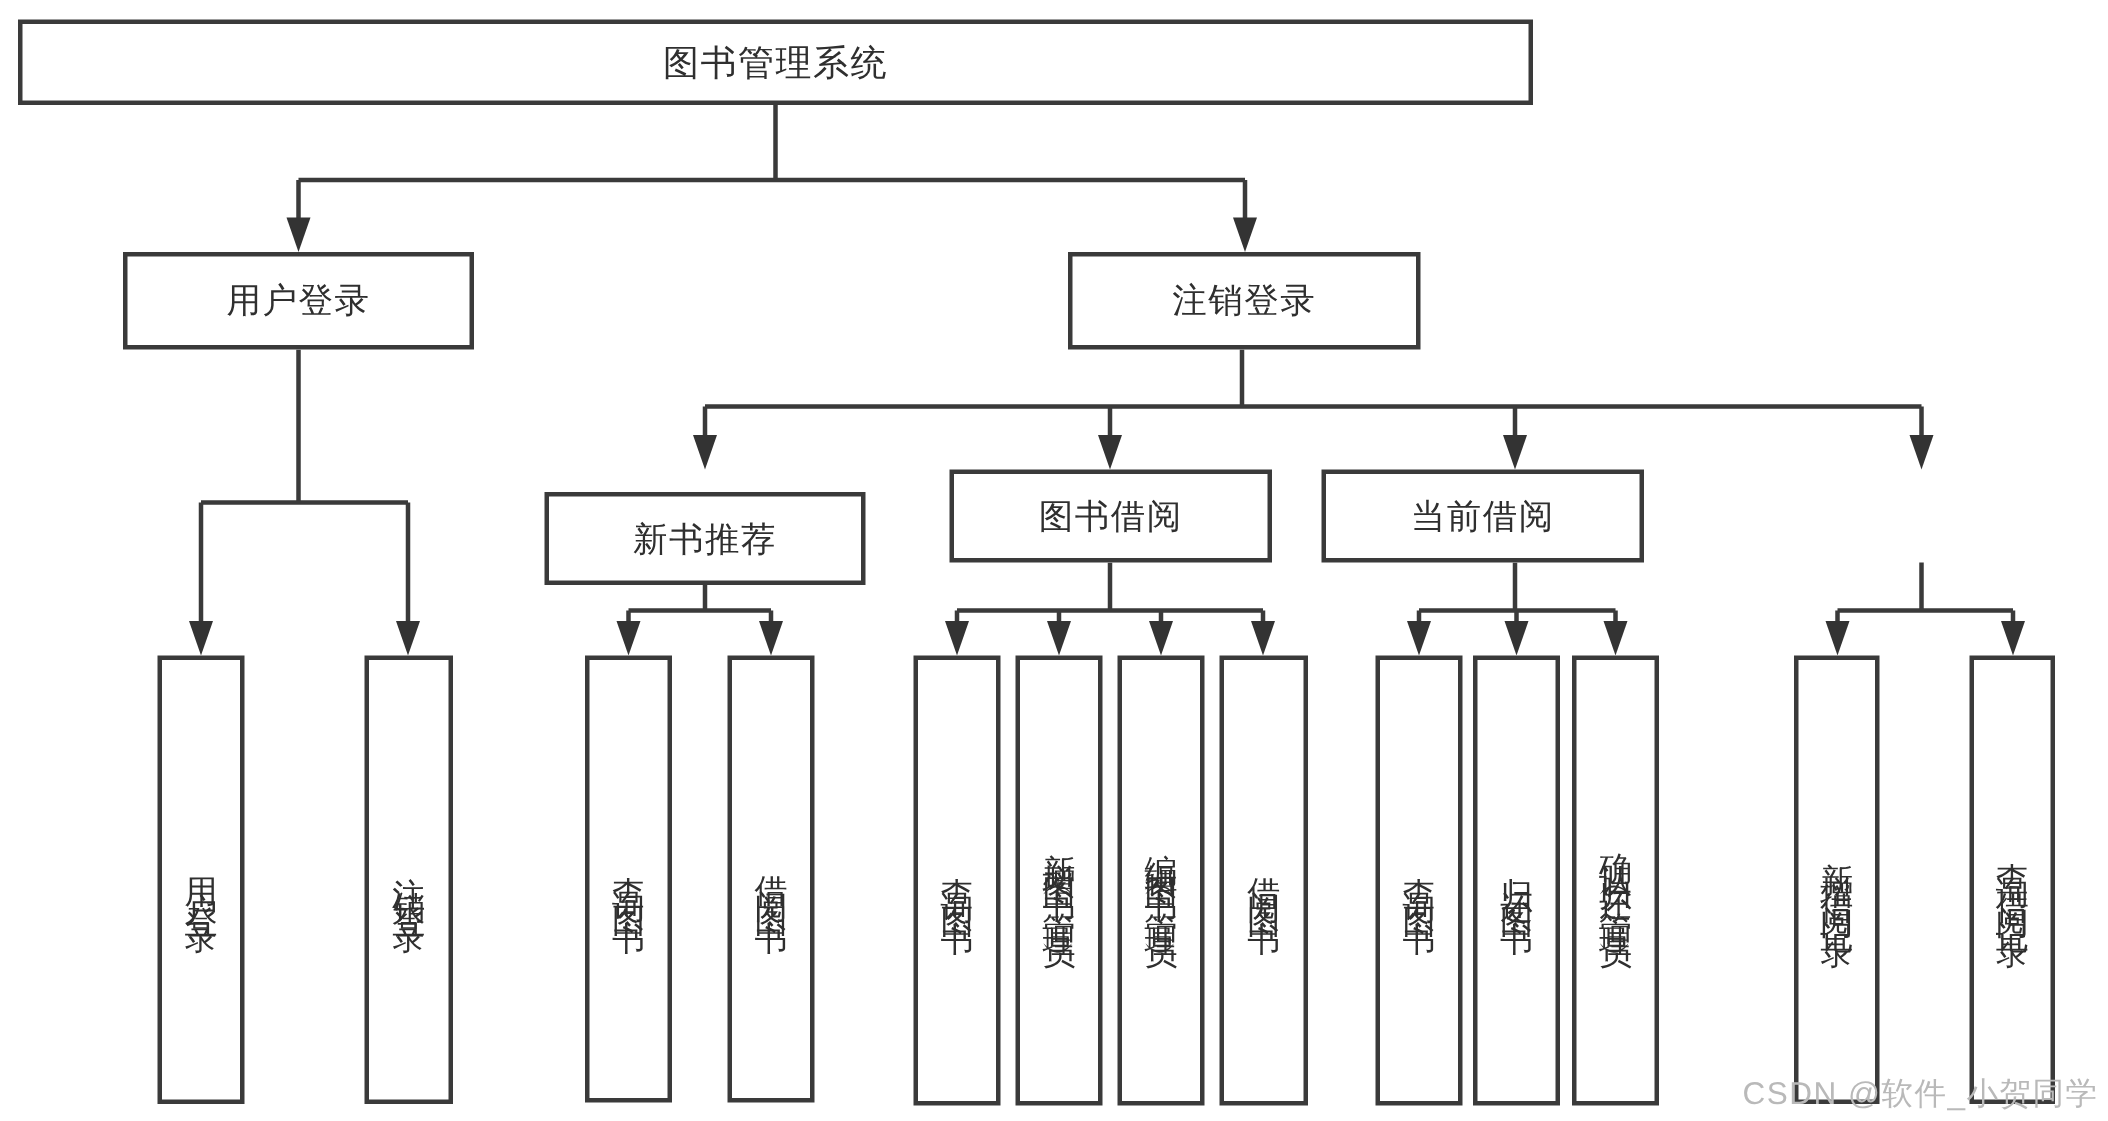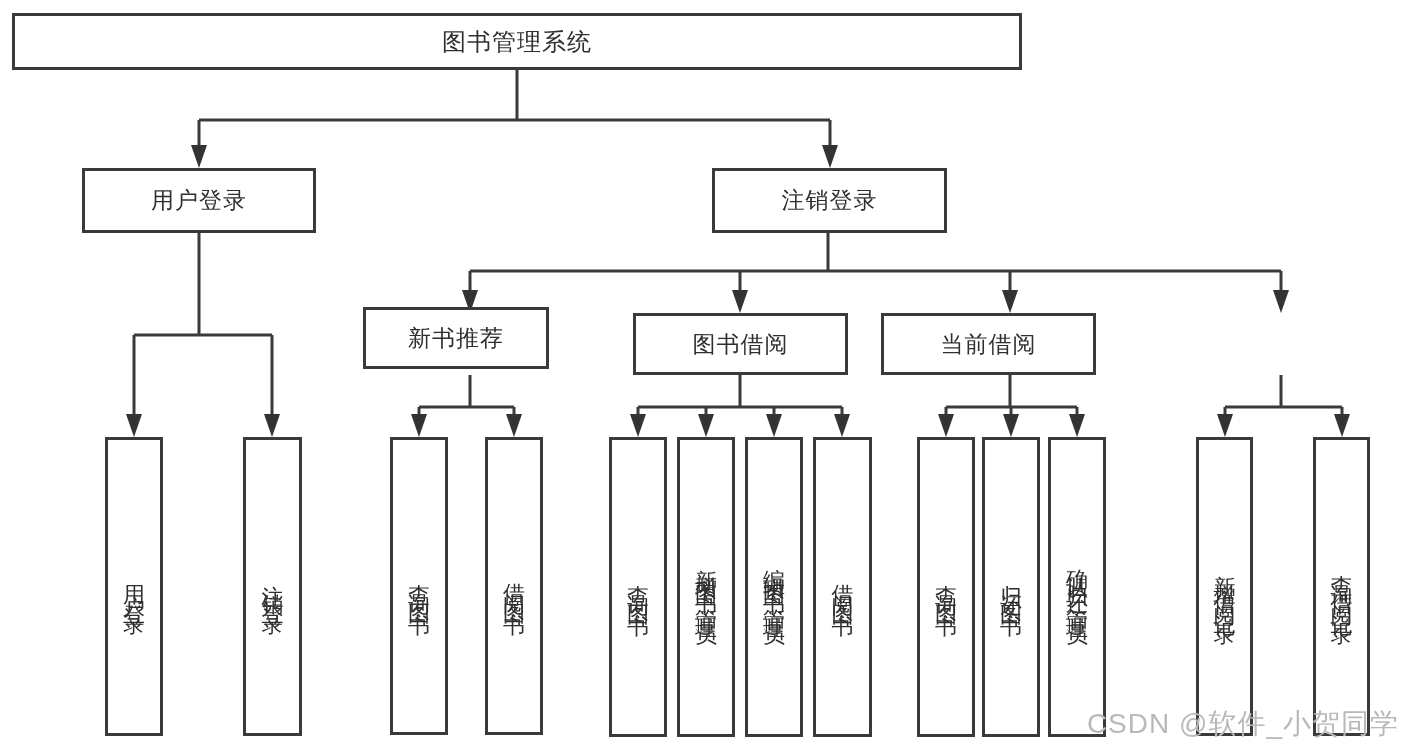--- a/index.html
+++ b/index.html
@@ -56,21 +56,21 @@
     letter-spacing: 10px;
     line-height: 1;
   }
   .box.v .label.tight {
     letter-spacing: 8px;
   }
   .watermark {
     position: absolute;
     right: 6px;
     bottom: 4px;
-    font-size: 28px;
+    font-size: 21px;
     letter-spacing: 1px;
     color: #b9b9b9;
     white-space: nowrap;
     z-index: 5;
   }
 </style>
 </head>
 <body>
 
 <div class="stage">
@@ -115,21 +115,21 @@
     <span class="label">图书管理系统</span>
   </div>
 
   <div class="box h" style="left:82px; top:168px; width:234px; height:65px">
     <span class="label">用户登录</span>
   </div>
   <div class="box h" style="left:712px; top:168px; width:235px; height:65px">
     <span class="label">注销登录</span>
   </div>
 
-  <div class="box h" style="left:363px; top:307px; width:186px; height:62px">
+  <div class="box h" style="left:363px; top:328px; width:214px; height:62px">
     <span class="label">新书推荐</span>
   </div>
   <div class="box h" style="left:633px; top:313px; width:215px; height:62px">
     <span class="label">图书借阅</span>
   </div>
   <div class="box h" style="left:881px; top:313px; width:215px; height:62px">
     <span class="label">当前借阅</span>
   </div>
 
   <div class="box v" style="left:105px; top:437px; width:58px; height:299px">

